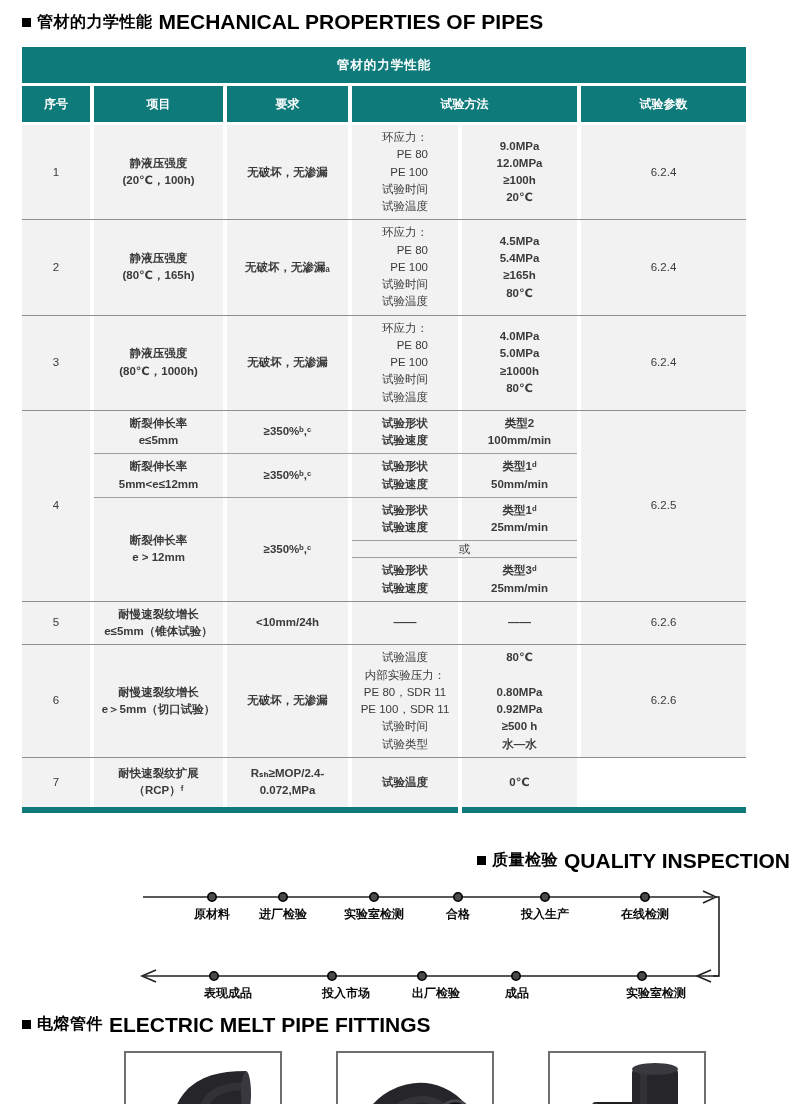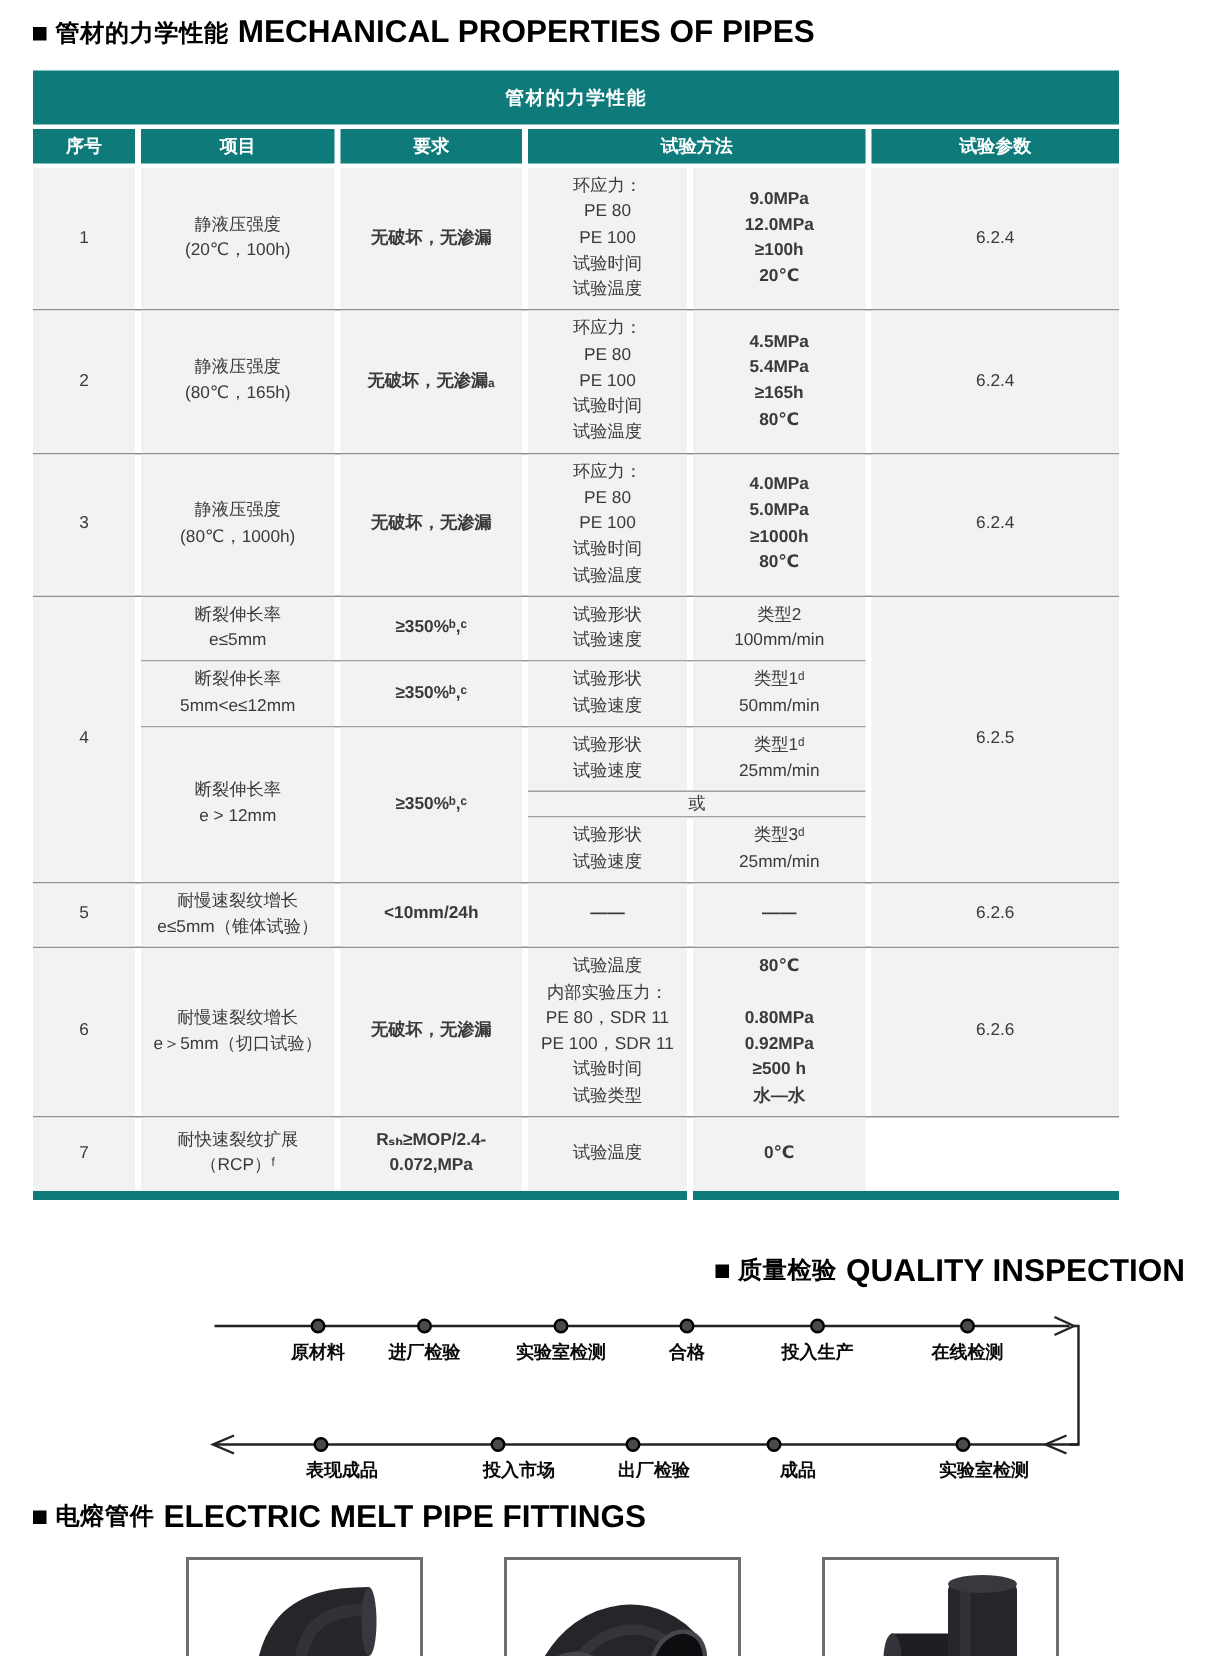--- a/index.html
+++ b/index.html
@@ -22,32 +22,32 @@
   .ptable { width: 724px; margin-top: 13px; font-size: 11.5px; }
   .t-titlebar {
     background: var(--teal); color: #fff; text-align: center;
     height: 36px; display: flex; align-items: center; justify-content: center;
     font-size: 12.5px; font-weight: bold; letter-spacing: 1px;
   }
   .gap3 { height: 3px; }
   .t-headrow { display: grid; grid-template-columns: 68px 129px 121px 225px 165px; column-gap: 4px; }
   .t-headrow .hcell {
     background: var(--teal); color: #fff; font-weight: bold; font-size: 12px;
-    height: 23px; display: flex; align-items: center; justify-content: center;
+    height: 36px; display: flex; align-items: center; justify-content: center;
   }
   .t-row { display: grid; grid-template-columns: 68px 129px 121px 106px 115px 165px; column-gap: 4px; }
   .t-row + .t-row, .t-row.sep-top { border-top: 1px solid #8f8f8f; }
   .cell {
     background: #f2f2f2; display: flex; align-items: center; justify-content: center;
     text-align: center; line-height: 1.5; padding: 4px 2px;
   }
   .ml { white-space: pre-line; font-weight: bold; }
-  .c-item { font-weight: normal; }
+  .c-item { font-weight: bold; }
   .c-labels { justify-content: center; }
-  .c-labels .blk { text-align: center; white-space: pre-line; }
+  .c-labels .blk { text-align: right; white-space: pre-line; }
   .c-labels.center-blk .blk { text-align: center; }
   .mh80 { min-height: 79px; } .mh88 { min-height: 88px; }
   .mh50 { min-height: 50px; } .mh37 { min-height: 37px; }
 
   
   .t-row4 { display: grid; grid-template-columns: 68px 483px 165px; column-gap: 4px; border-top: 1px solid #8f8f8f; }
   .r4-mid { display: flex; flex-direction: column; }
   .r4-sub { display: grid; grid-template-columns: 129px 121px 106px 115px; column-gap: 4px; }
   .r4-sub + .r4-sub, .r4-sub3 { border-top: 1px solid #9f9f9f; }
   .r4-sub3 { display: grid; grid-template-columns: 129px 121px 225px; column-gap: 4px; }
@@ -289,21 +289,21 @@
     </svg>
     <span class="flow-label top" style="left:87px">原材料</span>
     <span class="flow-label top" style="left:158px">进厂检验</span>
     <span class="flow-label top" style="left:249px">实验室检测</span>
     <span class="flow-label top" style="left:333px">合格</span>
     <span class="flow-label top" style="left:420px">投入生产</span>
     <span class="flow-label top" style="left:520px">在线检测</span>
     <span class="flow-label bottom" style="left:89px">表现成品</span>
     <span class="flow-label bottom" style="left:207px">投入市场</span>
     <span class="flow-label bottom" style="left:297px">出厂检验</span>
-    <span class="flow-label bottom" style="left:393px">成品</span>
+    <span class="flow-label bottom" style="left:378px">成品</span>
     <span class="flow-label bottom" style="left:517px">实验室检测</span>
   </div>
 
   <div class="sec-head mt-sec3">
     <span class="bullet"></span>
     <span class="zh">电熔管件</span>
     <span class="en">ELECTRIC MELT PIPE FITTINGS</span>
   </div>
 
   <div class="fittings-row">

